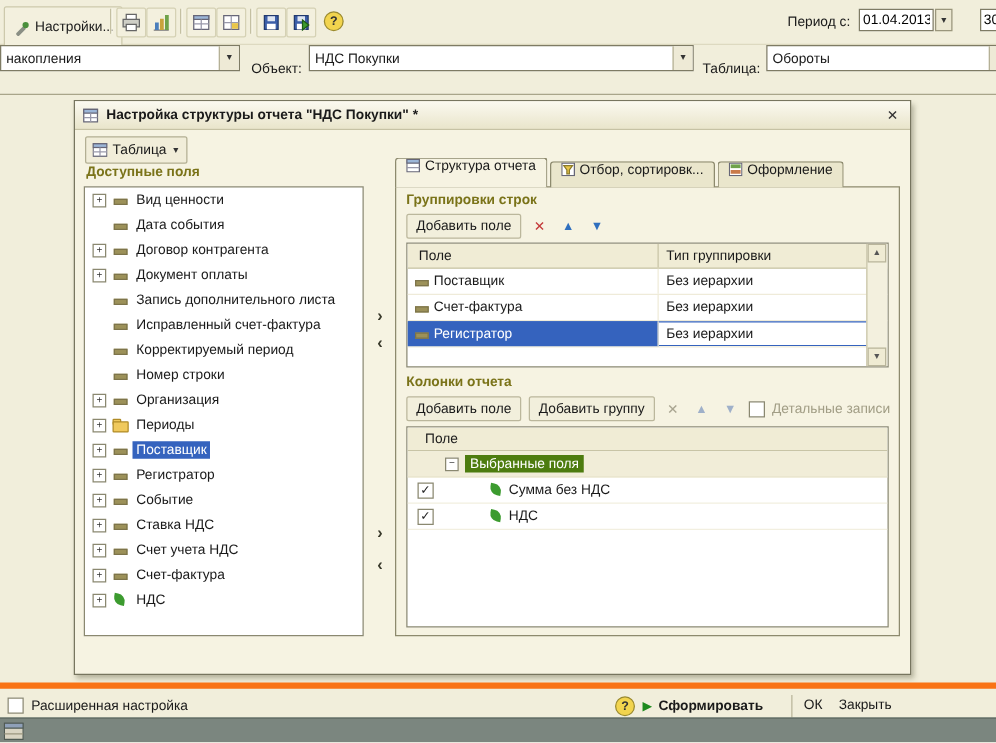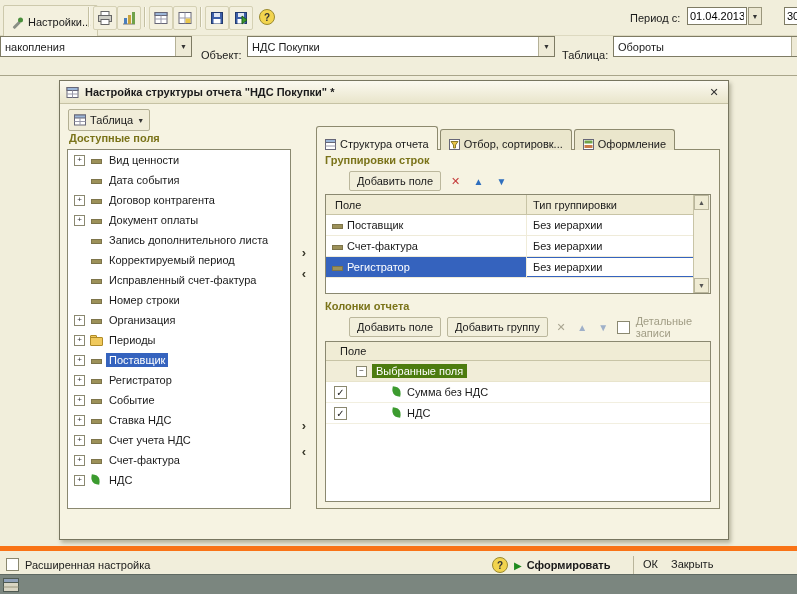--- a/index.html
+++ b/index.html
@@ -49,26 +49,26 @@
   .tlabel.sel{background:#3563be;color:#fff;}
 
   .custom-link{position:absolute;left:8px;top:434px;display:flex;align-items:center;gap:5px;cursor:pointer;}
   .fx{font-style:italic;font-weight:bold;font-size:10px;color:#2f2f74;}
 
   
   .xfer{position:absolute;left:236px;width:16px;height:17px;display:flex;align-items:center;justify-content:center;font-weight:bold;font-size:13px;color:#3a3a2c;cursor:pointer;}
 
   
   .tabs{position:absolute;left:256px;top:46px;height:23px;display:flex;align-items:flex-end;z-index:3;}
-  .tab{display:flex;align-items:flex-end;gap:4px;height:20px;padding:0 8px;margin-right:2px;border:1px solid #8d8a6e;border-bottom:none;border-radius:3px 3px 0 0;background:#eae6cc;cursor:pointer;white-space:nowrap;}
+  .tab{display:flex;align-items:flex-start;gap:4px;height:20px;padding:0 8px;margin-right:2px;border:1px solid #8d8a6e;border-bottom:none;border-radius:3px 3px 0 0;background:#eae6cc;cursor:pointer;white-space:nowrap;}
   .tab.active{height:23px;background:#f6f3e2;font-weight:normal;}
   .panel{position:absolute;left:256px;top:68px;width:404px;height:360px;border:1px solid #8d8a6e;background:#f6f3e2;box-sizing:border-box;z-index:1;}
 
   .g-title{position:absolute;left:8px;top:4px;}
-  .g-toolbar{position:absolute;left:8px;top:21px;height:20px;display:flex;align-items:center;gap:6px;margin-left:24px;}
+  .g-toolbar{position:absolute;left:8px;top:21px;height:20px;display:flex;align-items:center;gap:6px;}
   .red-x{color:#c43a3a;}
   .blue-up,.blue-dn{color:#2f6fbe;font-size:10px;}
   .gray-x{color:#a9a591;}
   .dis-up,.dis-dn{color:#9fb0c9;font-size:10px;}
 
   .gtable{position:absolute;left:8px;top:44px;width:386px;height:100px;background:#fff;border:1px solid #8a8870;box-sizing:border-box;overflow:hidden;}
   .ghead{display:flex;height:19px;background:#f0ecd5;border-bottom:1px solid #c8c4a6;align-items:center;}
   .ghc1{width:201px;padding-left:9px;border-right:1px solid #c8c4a6;box-sizing:border-box;align-self:stretch;display:flex;align-items:center;}
   .ghc2{flex:1;padding-left:6px;}
   .g-row{display:flex;height:20px;align-items:center;border-bottom:1px solid #efebd9;}
@@ -240,26 +240,26 @@
           <span class="tlabel">Документ оплаты</span>
         </div>
       <div class="trow">
           <span class="tsp"></span>
           <span class="ticon field"></span>
           <span class="tlabel">Запись дополнительного листа</span>
         </div>
       <div class="trow">
           <span class="tsp"></span>
           <span class="ticon field"></span>
+          <span class="tlabel">Исправленный счет-фактура</span>
+        </div>
+      <div class="trow">
+          <span class="tsp"></span>
+          <span class="ticon field"></span>
           <span class="tlabel">Корректируемый период</span>
-        </div>
-      <div class="trow">
-          <span class="tsp"></span>
-          <span class="ticon field"></span>
-          <span class="tlabel">Исправленный счет-фактура</span>
         </div>
       <div class="trow">
           <span class="tsp"></span>
           <span class="ticon field"></span>
           <span class="tlabel">Номер строки</span>
         </div>
       <div class="trow">
           <span class="texp">+</span>
           <span class="ticon field"></span>
           <span class="tlabel">Организация</span>

